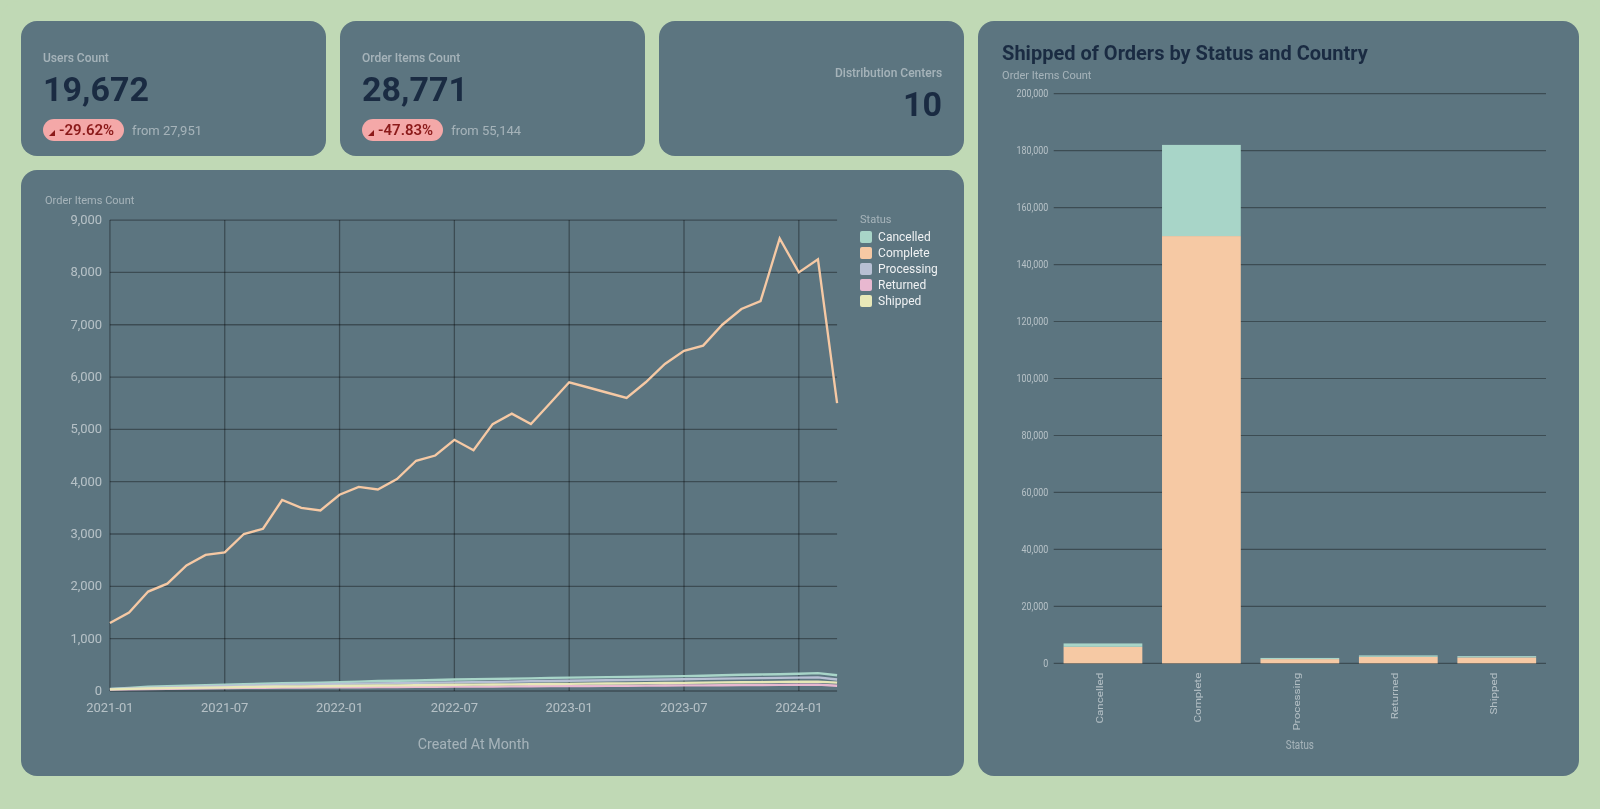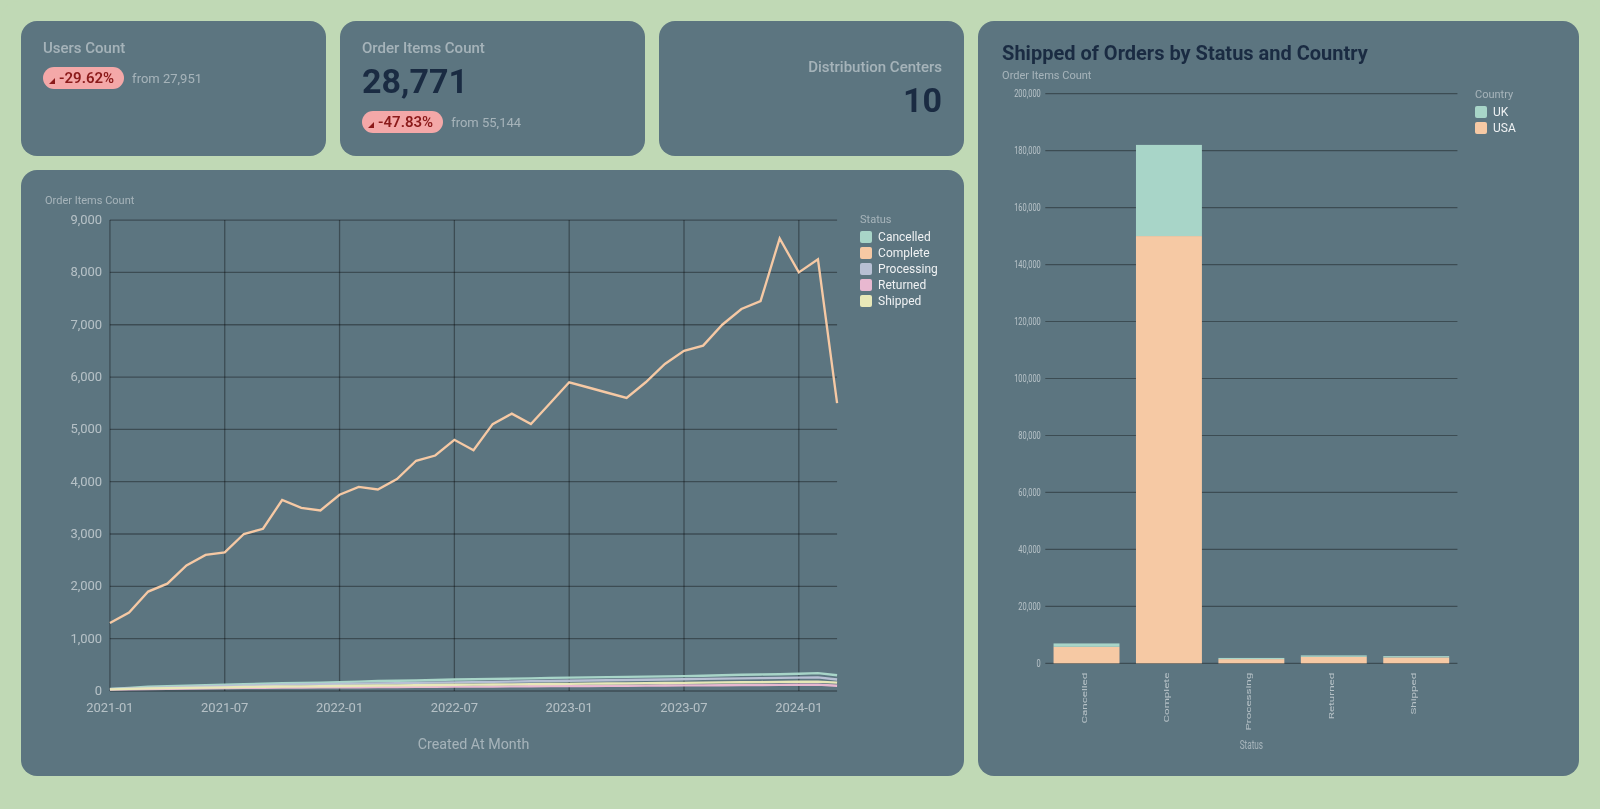--- a/index.html
+++ b/index.html
@@ -22,22 +22,23 @@
   grid-template-rows: 135px 1fr 24px;
   gap: 14px;
 }
 .card {
   background: #5c7580;
   border-radius: 16px;
   padding: 18px 22px;
 }
 .kpi-label {
   color: rgba(255,255,255,0.45);
-  font-size: 15px;
+  font-size: 12px;
   font-weight: 500;
+  margin-top: 12px;
 }
 .kpi-value {
   color: #1a2b42;
   font-size: 34px;
   font-weight: 700;
   margin-top: 4px;
 }
 .kpi-delta-row {
   display: flex;
   align-items: center;
@@ -98,20 +99,21 @@
   transform: translateY(1px);
 }
 </style>
 </head>
 <body>
 
 <div class="container">
 
   <div class="card" id="card-kpi1">
     <div class="kpi-label">Users Count</div>
+    <div class="kpi-value">19,672</div>
     <div class="kpi-delta-row">
       <span class="kpi-delta">
         <span class="arrow-dl"></span>
         <span>-29.62%</span>
       </span>
       <span class="kpi-from">from 27,951</span>
     </div>
   </div>
 
   <div class="card" id="card-kpi2">
@@ -245,29 +247,16 @@
             <text x="334" y="508" text-anchor="end" class="tick-label" transform="rotate(-90 334 508)">Processing</text>
             <rect x="400.24000000000007" y="494.365" width="88.32000000000001" height="5.634999999999991" fill="#f6c9a4"></rect>
             <rect x="400.24000000000007" y="493.14" width="88.32000000000001" height="1.2250000000000227" fill="#a8d5c8"></rect>
             <text x="444.40000000000003" y="508" text-anchor="end" class="tick-label" transform="rotate(-90 444.40000000000003 508)">Returned</text>
             <rect x="510.64000000000004" y="494.855" width="88.32000000000001" height="5.144999999999982" fill="#f6c9a4"></rect>
             <rect x="510.64000000000004" y="493.7525" width="88.32000000000001" height="1.1025000000000205" fill="#a8d5c8"></rect>
             <text x="554.8000000000001" y="508" text-anchor="end" class="tick-label" transform="rotate(-90 554.8000000000001 508)">Shipped</text>
             <text x="334" y="574" text-anchor="middle" class="axis-label">Status</text>
           </svg>
       </div>
-      <div class="legend">
-        <div class="legend-title">Country</div>
-        <div id="bar-legend-items">
-            <div class="legend-item">
-              <span class="legend-swatch" style="background:#a8d5c8"></span>
-              <span>UK</span>
-            </div>
-            <div class="legend-item">
-              <span class="legend-swatch" style="background:#f6c9a4"></span>
-              <span>USA</span>
-            </div>
-          </div>
-      </div>
     </div>
   </div>
 
 </div>
 
 </body></html>

